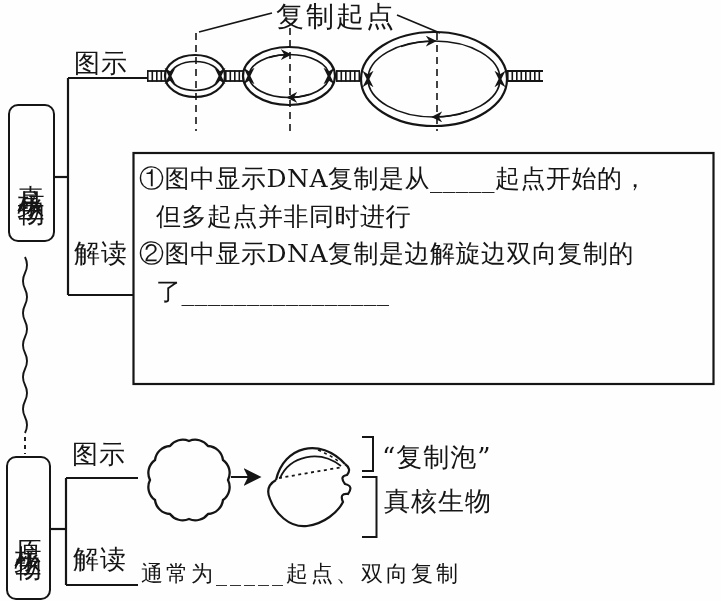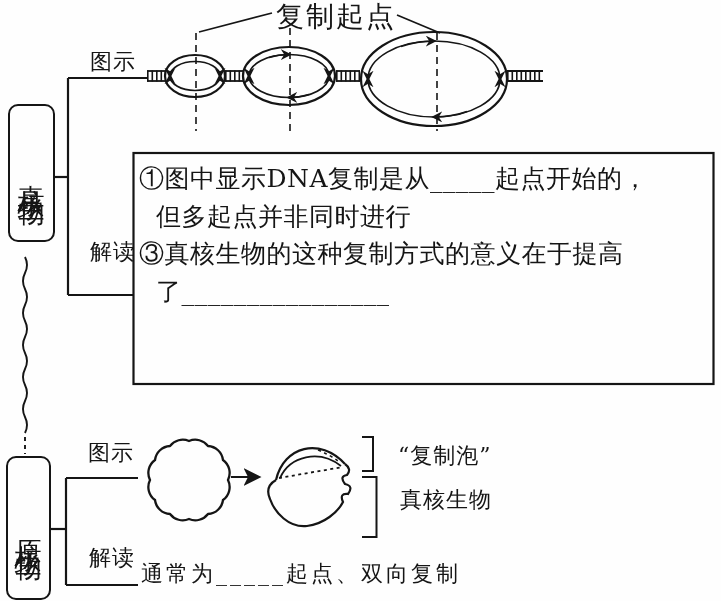--- a/index.html
+++ b/index.html
@@ -3,21 +3,21 @@
 <meta charset="utf-8">
 <style>
   html,body{margin:0;padding:0;background:#888;}
   .stage{
     position:relative;width:721px;height:601px;background:#fefefe;
     font-family:"DejaVu Serif","Liberation Serif",serif;color:#151515;
     overflow:hidden;
   }
   .stage svg{position:absolute;left:0;top:0;}
   .lbl{position:absolute;white-space:nowrap;line-height:1.15;text-align:center;}
-  .fs26{font-size:22px;letter-spacing:1px;margin-left:16px;}
+  .fs26{font-size:26px;letter-spacing:1px;}
   .fs27{font-size:22px;letter-spacing:3px;}
   .fs28{font-size:28px;letter-spacing:2px;}
   .node-box{
     position:absolute;border:2.5px solid #151515;border-radius:10px;
     display:flex;align-items:center;justify-content:center;background:#fefefe;
   }
   .v-text{
     writing-mode:vertical-rl;text-orientation:upright;
     font-size:27px;letter-spacing:5px;line-height:1;
   }
@@ -157,21 +157,21 @@
 
   <div class="lbl fs26" style="left:74px;top:239px;">解读</div>
 
   <div class="node-box" style="left:8px;top:104px;width:43px;height:134px;">
     <div class="v-text">真核生物</div>
   </div>
 
   <div class="interp">
     <div>①图中显示DNA复制是从_____起点开始的，</div>
     <div class="cont">但多起点并非同时进行</div>
-    <div>③真核生物的这种复制方式的意义在于提高</div>
+    <div>②图中显示DNA复制是边解旋边双向复制的</div>
     <div class="cont">了________________</div>
   </div>
 
   <div class="node-box" style="left:6px;top:456px;width:41px;height:140px;">
     <div class="v-text">原核生物</div>
   </div>
 
   <div class="lbl fs26" style="left:72px;top:440px;">图示</div>
 
   <div class="lbl fs26" style="left:73px;top:545px;">解读</div>

